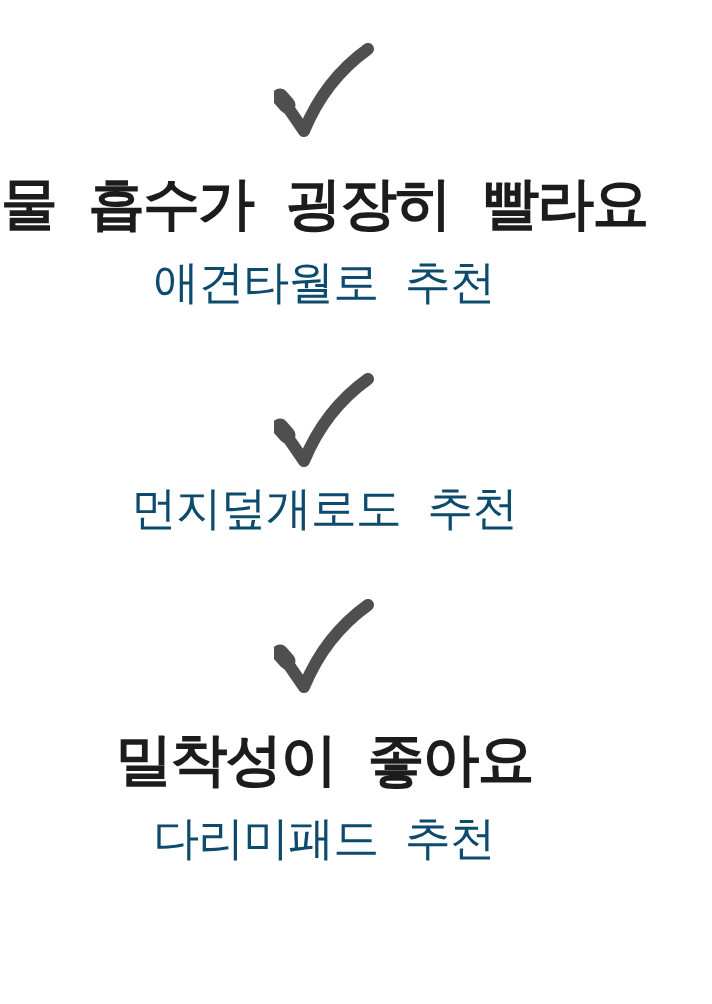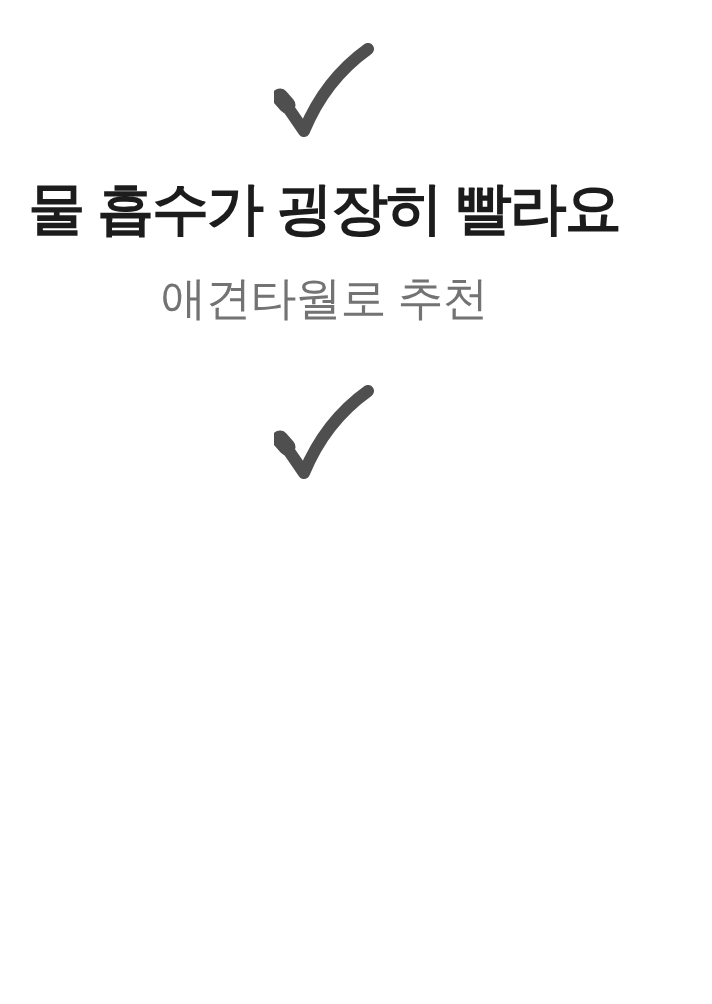--- a/index.html
+++ b/index.html
@@ -12,20 +12,21 @@
     height: 1004px;
     overflow: hidden;
   }
   .feature-list {
     width: 648px;
     height: 1004px;
     padding-top: 43px;
     display: flex;
     flex-direction: column;
     align-items: center;
+    font-family: Liberation Mono, monospace;
   }
   .feature-item {
     width: 100%;
     display: flex;
     flex-direction: column;
     align-items: center;
     margin-bottom: 59px;
   }
   .check-wrap {
     width: 100px;
@@ -41,26 +42,26 @@
     margin-top: 36px;
     font-size: 57px;
     line-height: 68px;
     font-weight: 800;
     letter-spacing: -2px;
     color: #1c1c1c;
     text-align: center;
     white-space: nowrap;
   }
   .feature-subtitle {
-    margin-top: 28px;
+    margin-top: 16px;
     font-size: 46px;
     line-height: 56px;
     font-weight: 300;
     letter-spacing: -1px;
-    color: #737373;
+    color: #0c4a6e;
     text-align: right;
     white-space: nowrap;
   }
 </style>
 </head>
 <body>
 
 <div class="feature-list">
 
   <div class="feature-item">
@@ -74,16 +75,27 @@
     <div class="feature-subtitle">애견타월로 추천</div>
   </div>
 
   <div class="feature-item">
     <span class="check-wrap">
       <svg viewBox="0 0 100 95" xmlns="http://www.w3.org/2000/svg" aria-hidden="true">
         <path d="M6 54 L13 62" fill="none" stroke-width="17" stroke-linecap="round" stroke="#4f4f4f"></path>
         <path d="M6 53 L30 88 C 44 54 66 26 94 6" fill="none" stroke-width="12" stroke-linecap="round" stroke-linejoin="round" stroke="#4f4f4f"></path>
       </svg>
     </span>
+    <div class="feature-subtitle">먼지덮개로도 추천</div>
   </div>
 
+  <div class="feature-item">
+    <span class="check-wrap">
+      <svg viewBox="0 0 100 95" xmlns="http://www.w3.org/2000/svg" aria-hidden="true">
+        <path d="M6 54 L13 62" fill="none" stroke-width="17" stroke-linecap="round" stroke="#4f4f4f"></path>
+        <path d="M6 53 L30 88 C 44 54 66 26 94 6" fill="none" stroke-width="12" stroke-linecap="round" stroke-linejoin="round" stroke="#4f4f4f"></path>
+      </svg>
+    </span>
+    <div class="feature-headline">밀착성이 좋아요</div>
+    <div class="feature-subtitle">다리미패드 추천</div>
+  </div>
 
 </div>
 
 </body></html>

